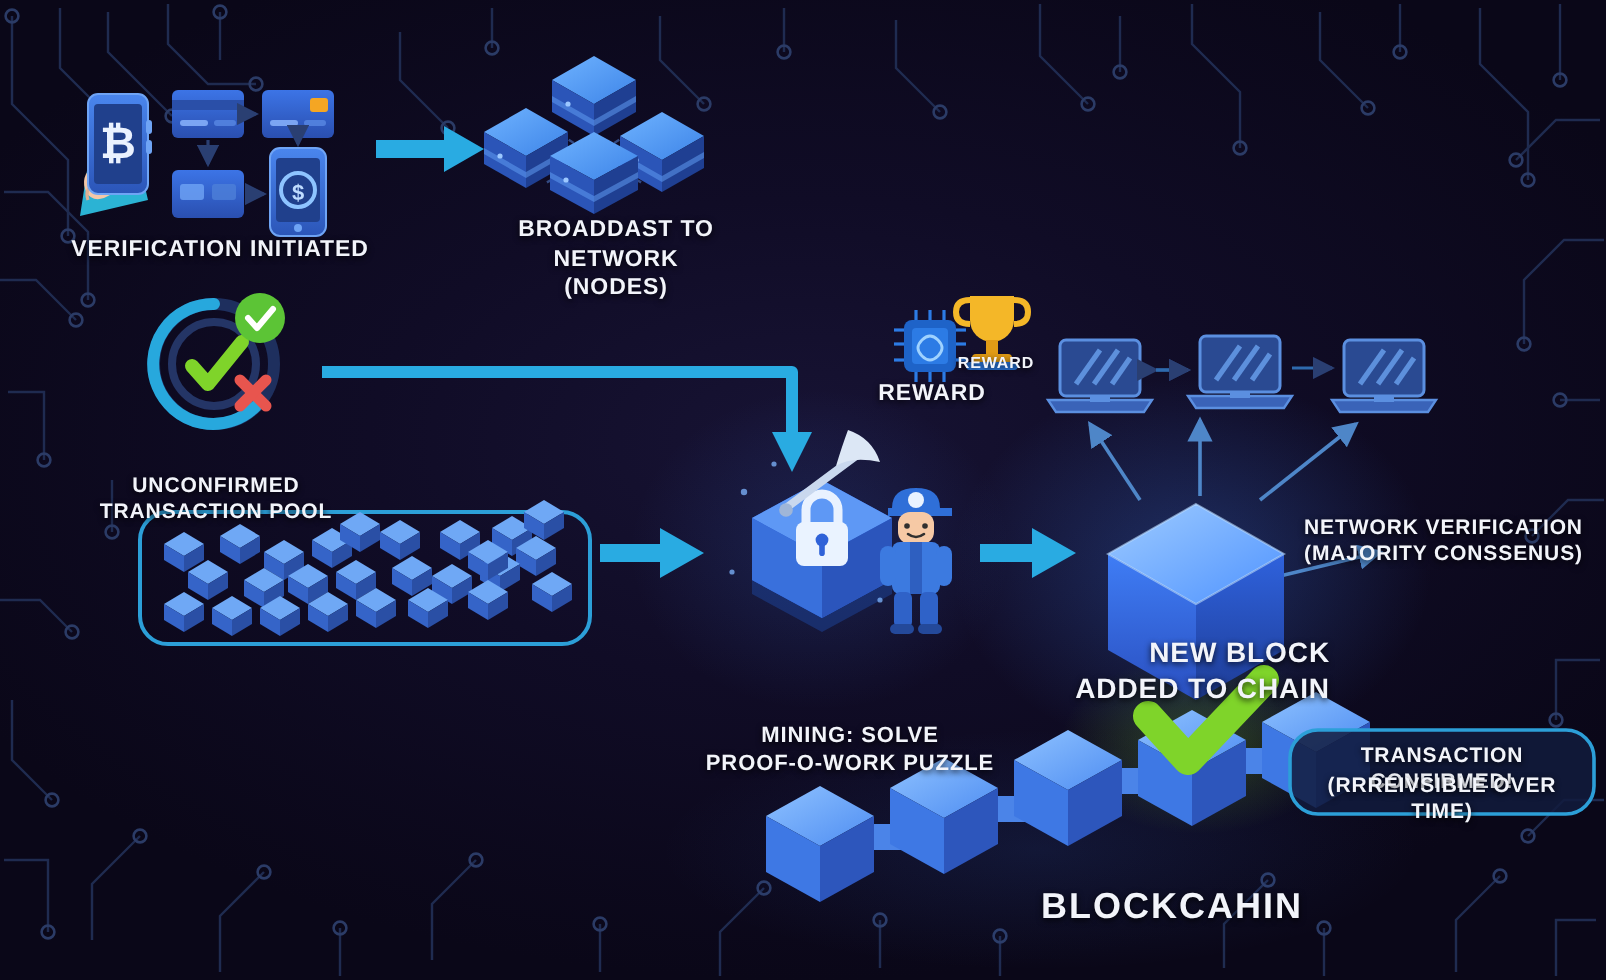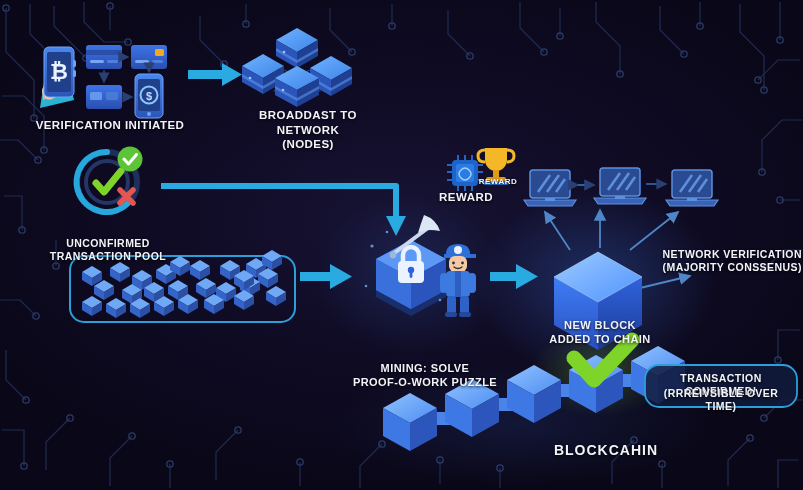--- a/index.html
+++ b/index.html
@@ -667,24 +667,24 @@
 TRANSACTION POOL</div>
 
 
   <div class="lbl" style="left:345px;top:317px;width:160px;font-size:11px;margin-top:44px;">MINING: SOLVE
 PROOF-O-WORK PUZZLE</div>
 
   <div class="lbl" style="left:423px;top:190px;width:86px;font-size:11.5px;">REWARD</div>
 
   <div class="lbl" style="left:465px;top:177px;width:66px;font-size:8px;">REWARD</div>
 
-  <div class="lbl" style="left:652px;top:248px;width:150px;font-size:10.5px;text-align:right;">NETWORK VERIFICATION
+  <div class="lbl" style="left:652px;top:258px;width:150px;font-size:10.5px;text-align:left;">NETWORK VERIFICATION
 (MAJORITY CONSSENUS)</div>
 
-  <div class="lbl" style="left:535px;top:318px;width:130px;font-size:11px;">NEW BLOCK
+  <div class="lbl" style="left:535px;top:318px;width:130px;font-size:14px;text-align:right;">NEW BLOCK
 ADDED TO CHAIN</div>
 
-  <div class="lbl" style="left:528px;top:442px;width:156px;font-size:14px;letter-spacing:1px;text-align:center;">BLOCKCAHIN</div>
+  <div class="lbl" style="left:508px;top:442px;width:156px;font-size:18px;letter-spacing:1px;text-align:center;">BLOCKCAHIN</div>
 
   <div class="lbl" style="left:648px;top:372px;width:146px;font-size:10.5px;">TRANSACTION CONFIRMED!</div>
   <div class="lbl" style="left:648px;top:387px;width:146px;font-size:10.5px;">(RRREIVSIBLE OVER TIME)</div>
 
 </div>
 
 </body></html>

